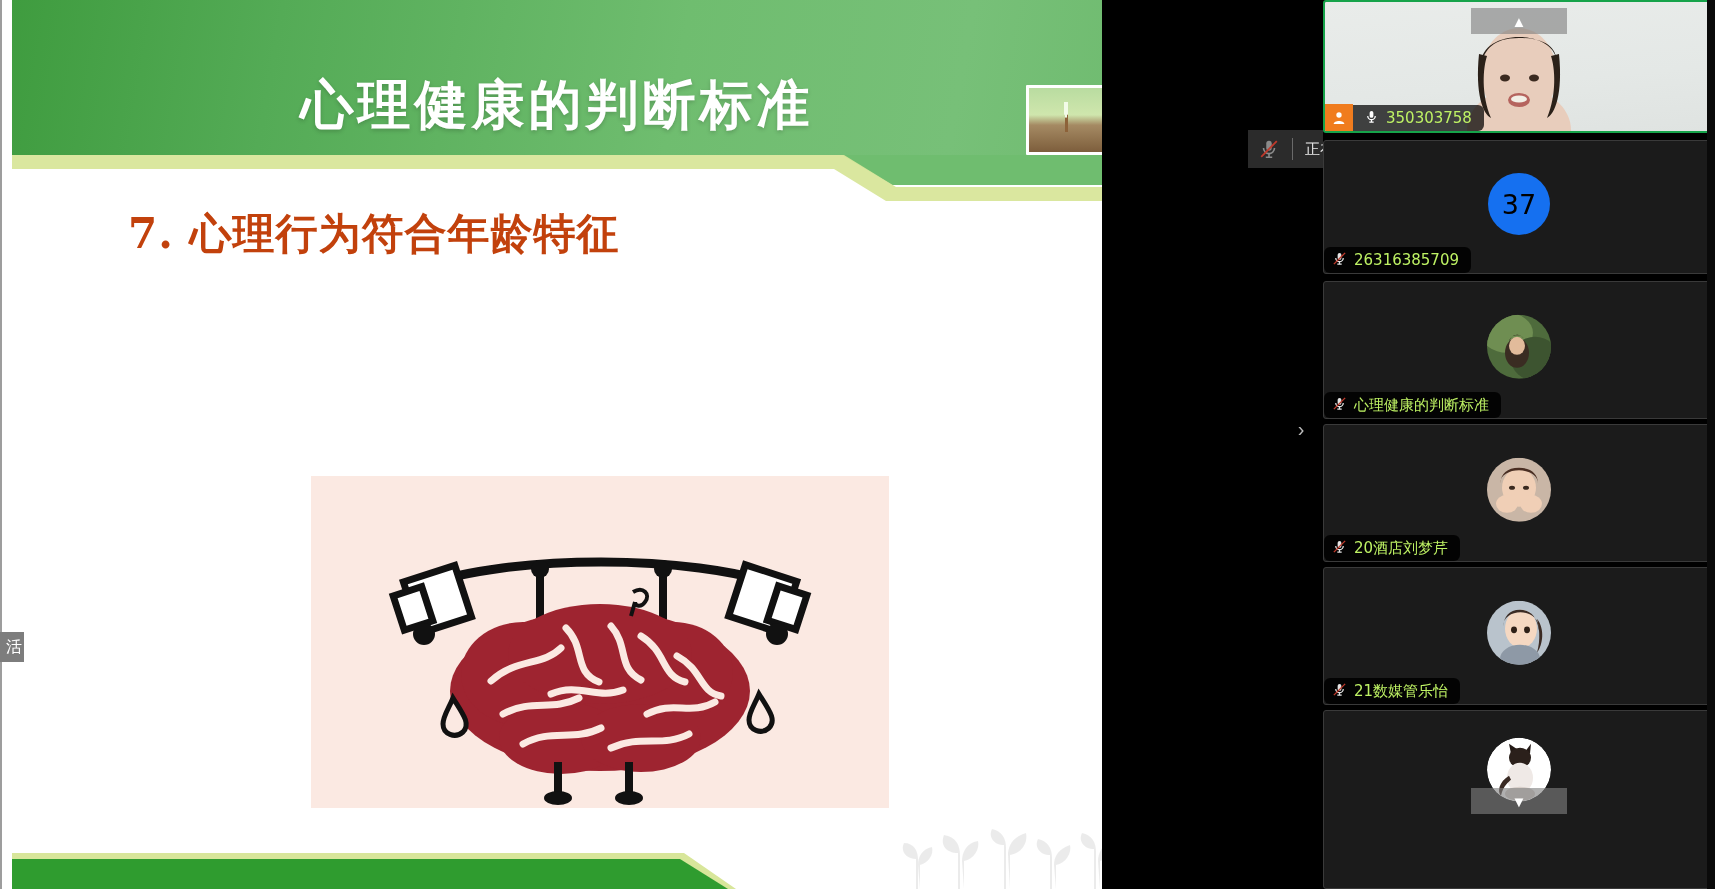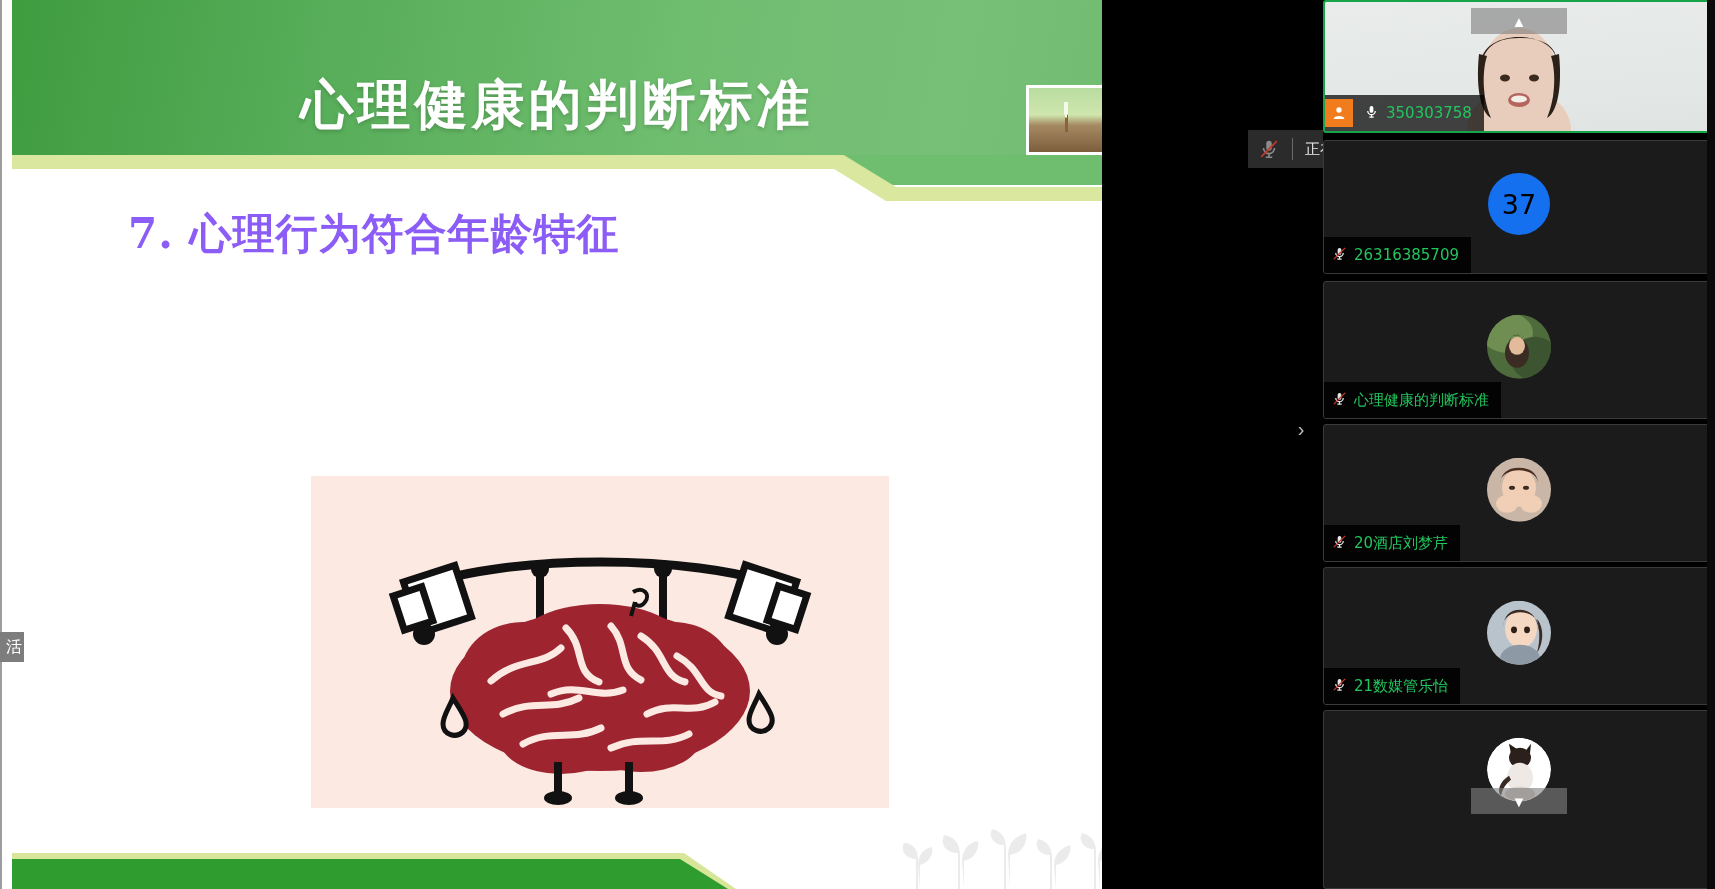--- a/index.html
+++ b/index.html
@@ -53,21 +53,21 @@
   .photo-leaf:after{
     content:""; position:absolute; left:14px; top:22px; width:48px; height:26px;
     background:
       radial-gradient(ellipse 22px 12px at 16px 13px, #86c440 0 92%, transparent 94%),
       radial-gradient(ellipse 20px 11px at 36px 16px, #6fb531 0 92%, transparent 94%);
   }
 
   
   .slide-h2 {
     position: absolute; left: 116px; top: 206px;
-    color: #8b5cf6; font-family: "DejaVu Serif","Liberation Serif",serif;
+    color: #c2410c; font-family: "DejaVu Serif","Liberation Serif",serif;
     font-size: 42px; font-weight: 700; letter-spacing: 1px; white-space: nowrap; text-align: center;
   }
   .slide-p {
     position: absolute; left: 116px; top: 278px; width: 880px;
     color: #7b3fa8; font-family: "DejaVu Serif","Liberation Serif",serif;
     font-size: 39px; line-height: 68px; letter-spacing: 0px;
   }
 
   
   .brain-box {
@@ -99,25 +99,26 @@
   .tile {
     position: absolute; left: 0; width: 392px;
     background: #1b1b1b; border: 1px solid #3a3a3a; box-sizing: border-box;
     border-radius: 3px; overflow: hidden;
   }
   .tile.active { border: 2px solid #16a34a; background: #0b0b0b; }
   .tile-video { position:absolute; inset:0; }
   .cam-bg { position:absolute; inset:0; background: linear-gradient(175deg,#e9ecea 0%, #e4e8e6 60%, #dfe3e1 100%); }
 
   .namebar {
-    position: absolute; left: 0; bottom: 0; height: 36px;
+    position: absolute; left: 0; bottom: 0; height: 26px;
     display: flex; align-items: center; gap: 7px;
     background: rgba(0,0,0,.72); padding-right: 12px;
-    color: #22c55e; font-size: 15px; font-family: "DejaVu Sans","Liberation Sans",sans-serif;
+    color: #bef264; font-size: 15px; font-family: "DejaVu Sans","Liberation Sans",sans-serif;
     white-space: nowrap;
+    border-radius: 6px;
   }
   .namebar.plain { background: rgba(0,0,0,.86); }
   .orange-ic {
     width: 28px; height: 28px; background: #f07c1e;
     display: flex; align-items: center; justify-content: center;
   }
   .mic-on { margin-left: 4px; }
   .mic-off { margin-left: 8px; }
 
   .avatar-circle {

